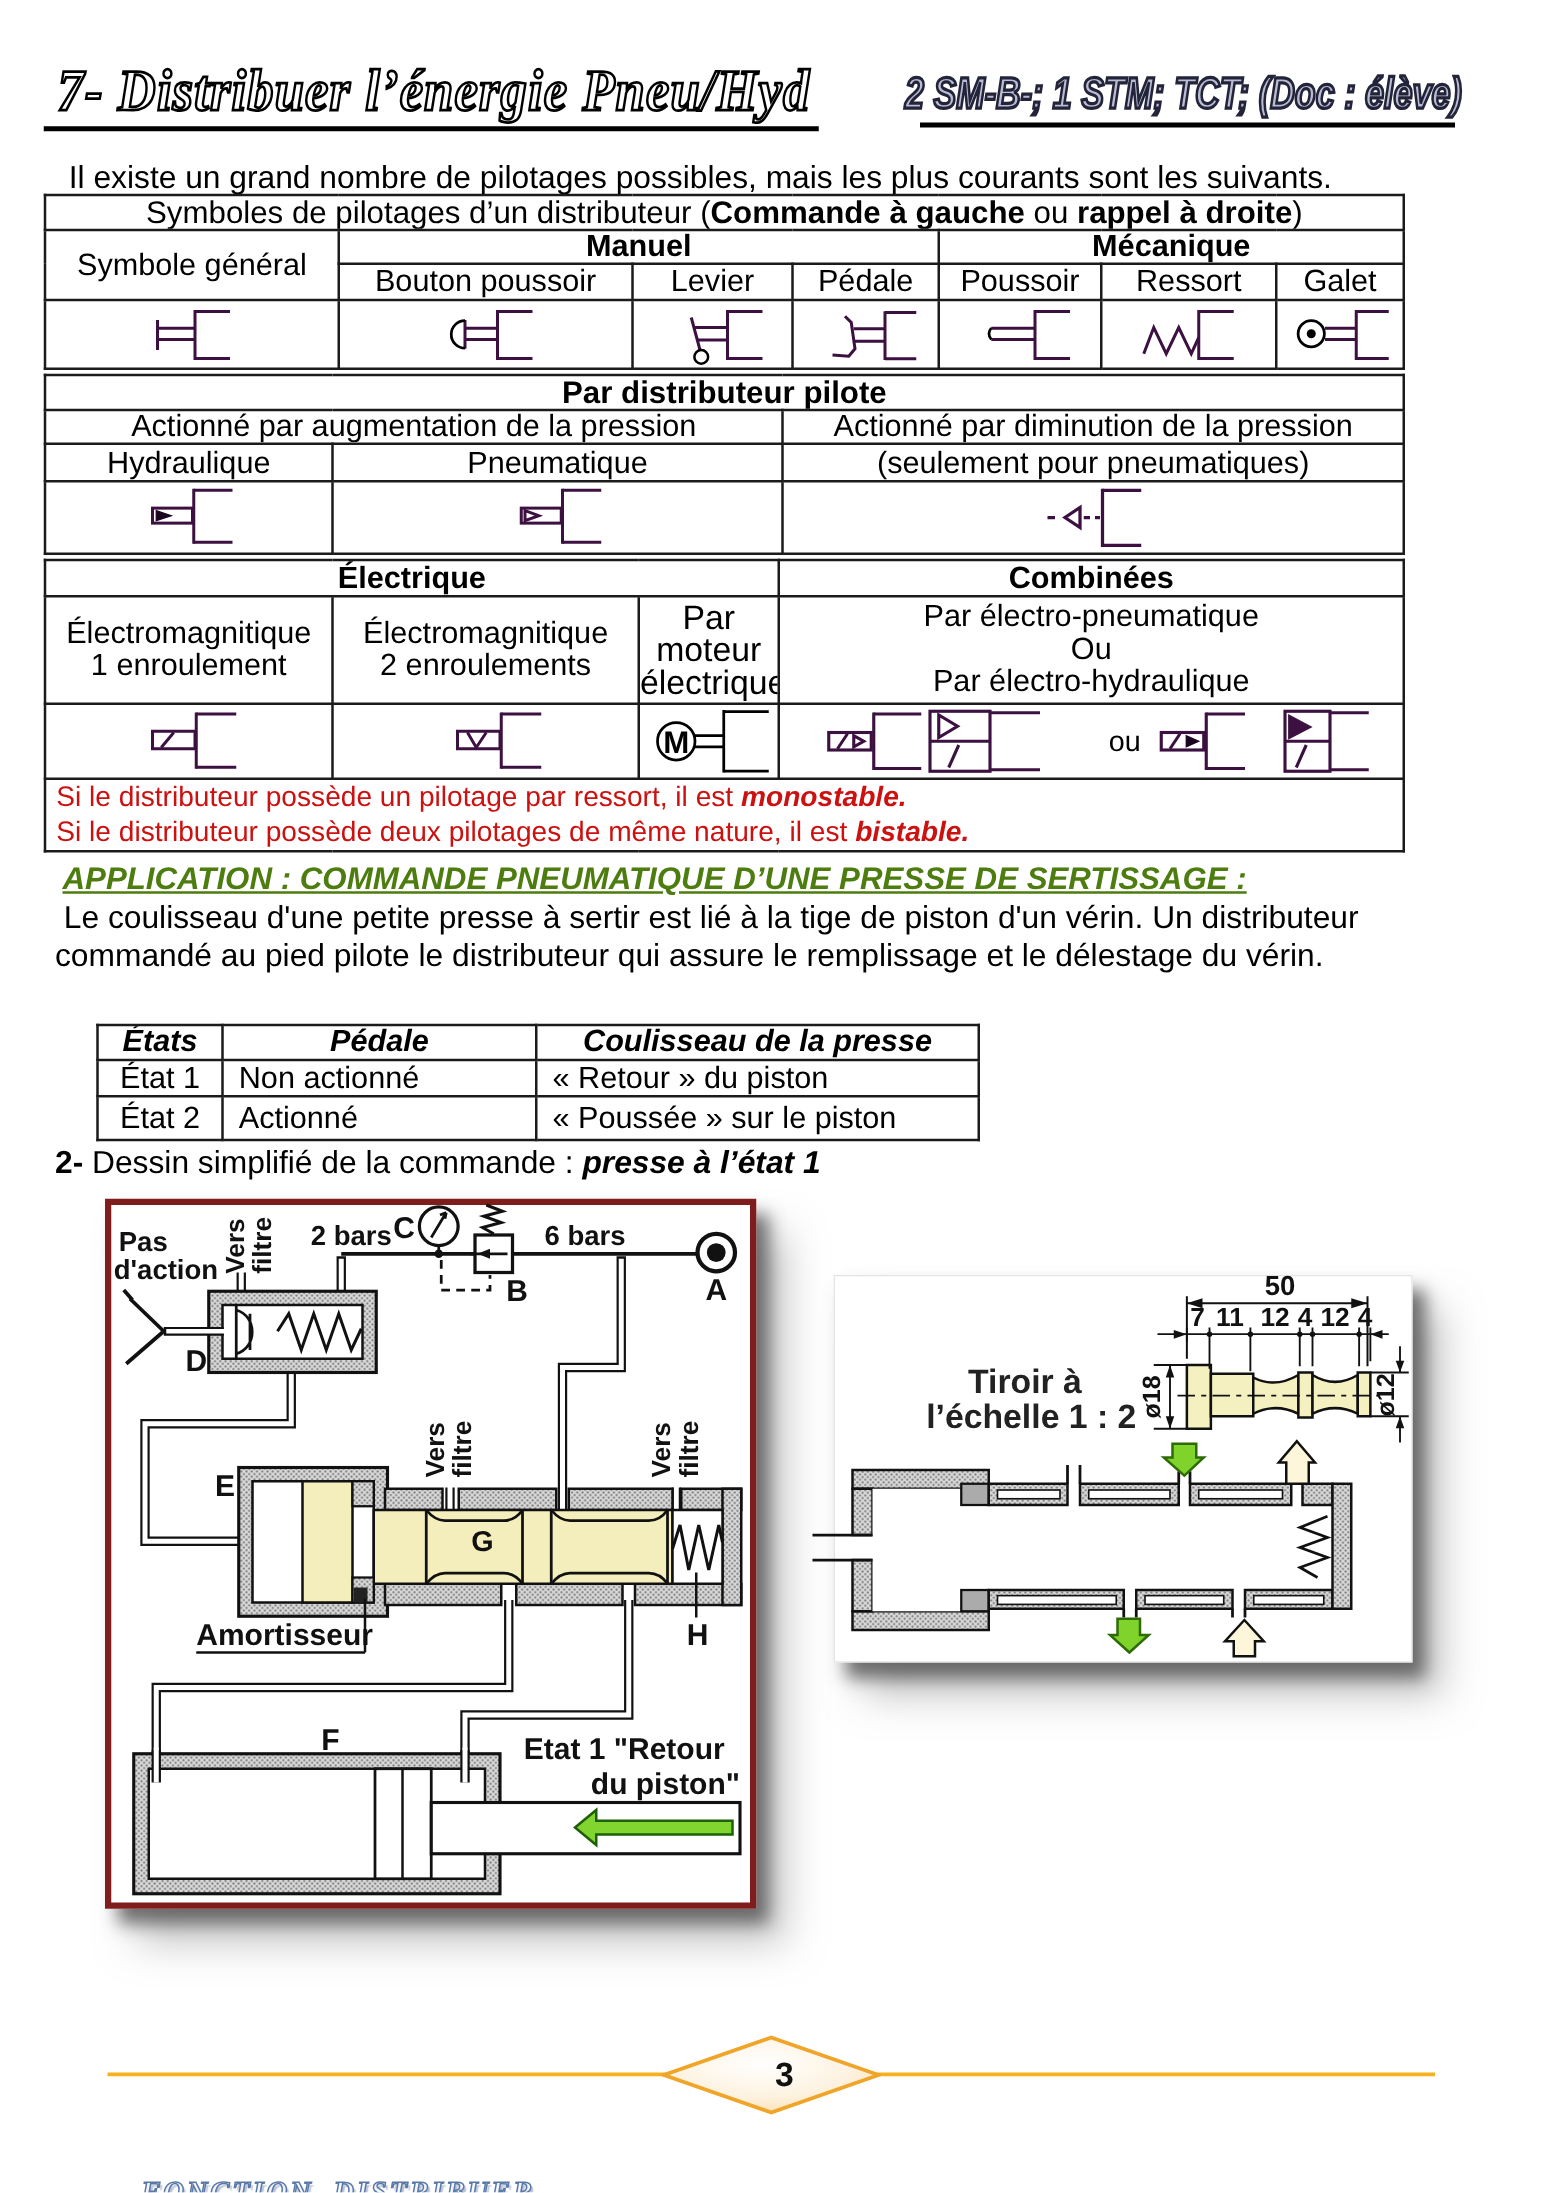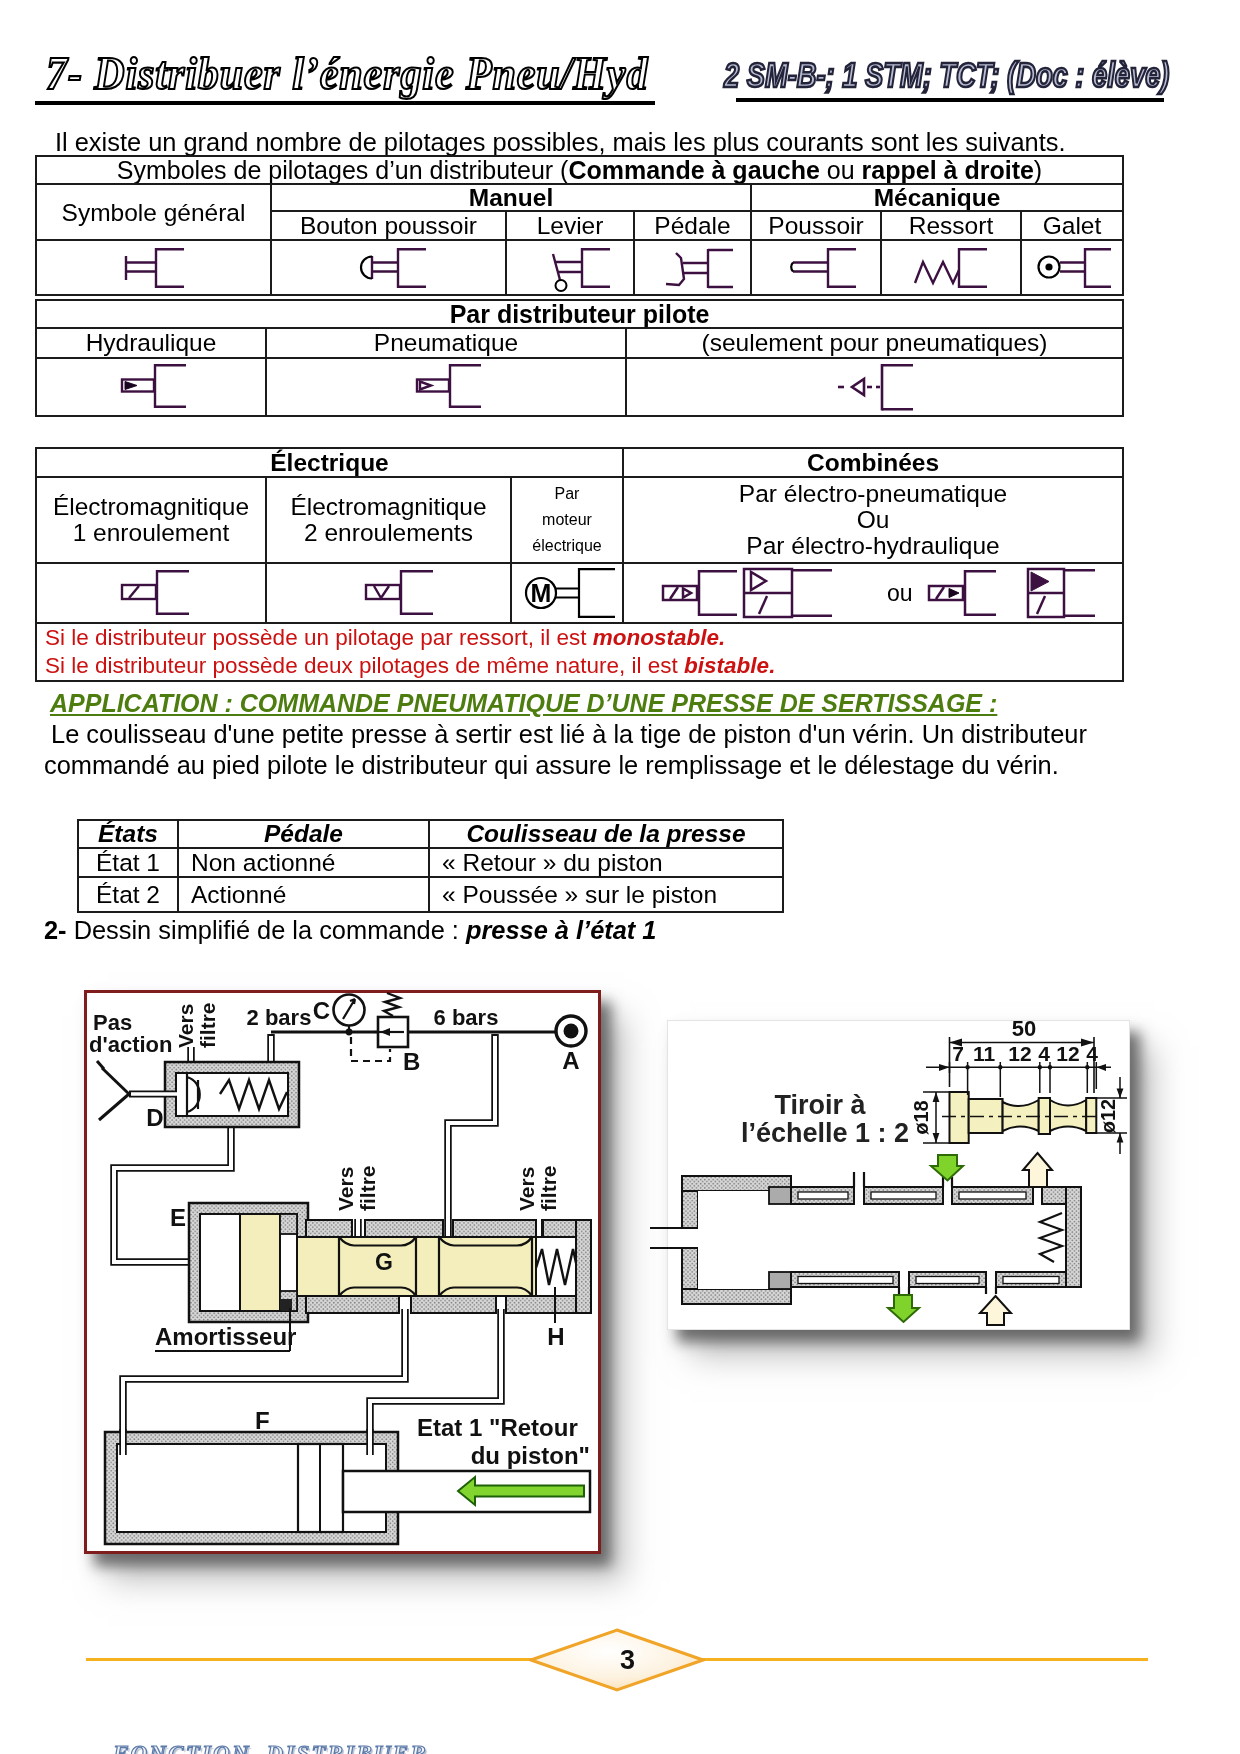--- a/index.html
+++ b/index.html
@@ -143,20 +143,24 @@
 <table class="abs" style="left:35px;top:299px;width:1087px;">
 <colgroup>
         <col style="width:230px">
         <col style="width:360px">
         <col style="width:497px">
       </colgroup>
 <tbody>
         <tr style="height:26px">
           <td colspan="3" style="font-weight:bold;font-size:25px;">Par distributeur pilote</td>
         </tr>
+<tr style="height:27px">
+          <td colspan="2">Actionné par augmentation de la pression</td>
+          <td>Actionné par diminution de la pression</td>
+        </tr>
 <tr style="height:30px">
           <td>Hydraulique</td>
           <td>Pneumatique</td>
           <td>(seulement pour pneumatiques)</td>
         </tr>
 <tr style="height:58px">
 
 <td>
             <svg class="sym" width="130" height="50" viewBox="0 0 130 50">
 <g stroke="#3c1040" stroke-width="2.4" fill="none">
@@ -203,21 +207,21 @@
         <col style="width:500px">
       </colgroup>
 <tbody>
         <tr style="height:29px">
           <td colspan="3" style="font-weight:bold;font-size:24.5px;">Électrique</td>
           <td style="font-weight:bold;font-size:24.5px;">Combinées</td>
         </tr>
 <tr style="height:86px">
           <td style="line-height:26px;">Électromagnitique<br>1 enroulement</td>
           <td style="line-height:26px;">Électromagnitique<br>2 enroulements</td>
-          <td style="line-height:26px;font-size:16px;">Par<br>moteur<br>électrique</td>
+          <td style="line-height:26px;font-size:27px;">Par<br>moteur<br>électrique</td>
           <td style="line-height:26px;">Par électro-pneumatique<br>Ou<br>Par électro-hydraulique</td>
         </tr>
 <tr style="height:57px">
 
 <td>
             <svg class="sym" width="120" height="50" viewBox="0 0 120 50">
 <g stroke="#3c1040" stroke-width="2.4" fill="none">
 <rect x="31" y="17" width="34" height="14"></rect>
                 <path d="M38 30 L48 18"></path>
 <path d="M66 2 V47"></path>
@@ -308,22 +312,22 @@
 <tr style="height:35px">
           <td>État 2</td>
           <td style="text-align:left;padding-left:12px;">Actionné</td>
           <td style="text-align:left;padding-left:12px;">« Poussée » sur le piston</td>
         </tr>
 </tbody>
     </table>
 
 <div class="abs" style="left:44px;top:916px;font-size:25.4px;"><b>2-</b> Dessin simplifié de la commande : <b><i>presse à l’état 1</i></b></div>
 
-<div class="abs" style="left:84px;top:990px;width:511px;height:558px;background:#fff;
-     box-shadow:10px 12px 13px rgba(88,88,88,0.85), 24px 27px 30px rgba(140,140,140,0.5);border:3px solid #7f1d1d;">
+<div class="abs" style="left:84px;top:959px;width:511px;height:558px;background:#fff;
+     box-shadow:10px 12px 13px rgba(88,88,88,0.85), 24px 27px 30px rgba(140,140,140,0.5);border:5px solid #7f1d1d;">
 <svg width="511" height="558" viewBox="0 0 511 558" style="position:absolute;left:0;top:0;overflow:visible;">
 <defs>
 
 <pattern id="stp" width="4.2" height="4.2" patternUnits="userSpaceOnUse">
 <rect width="4.2" height="4.2" fill="#d8d8d8"></rect>
 <circle cx="1.1" cy="1.1" r="0.85" fill="#7d7d7d"></circle>
 <circle cx="3.2" cy="3.2" r="0.85" fill="#7d7d7d"></circle>
 </pattern>
 </defs>
 

